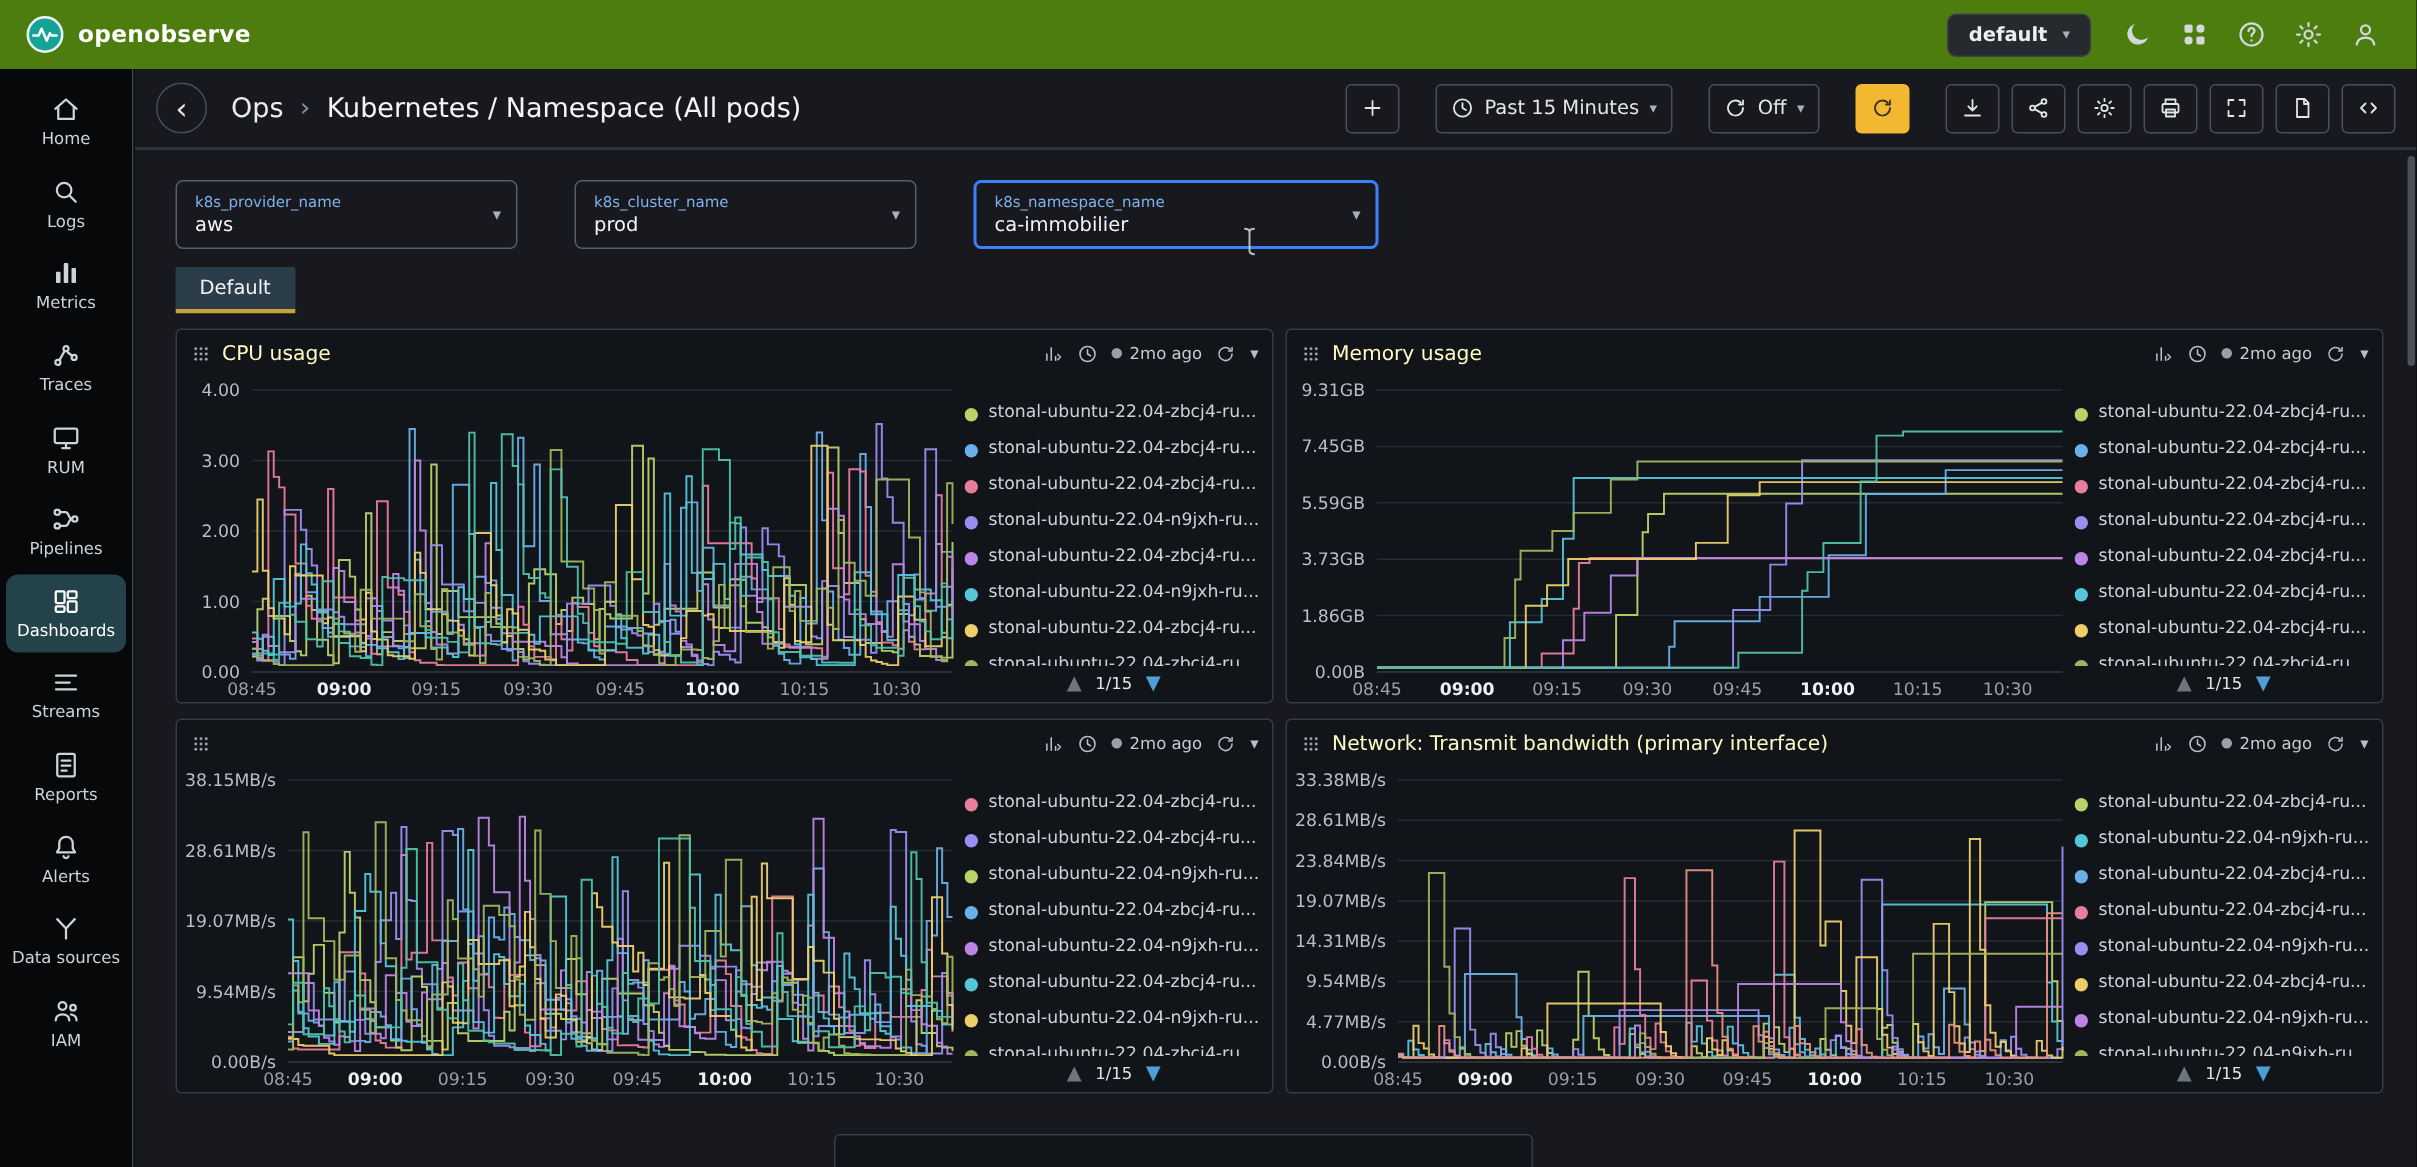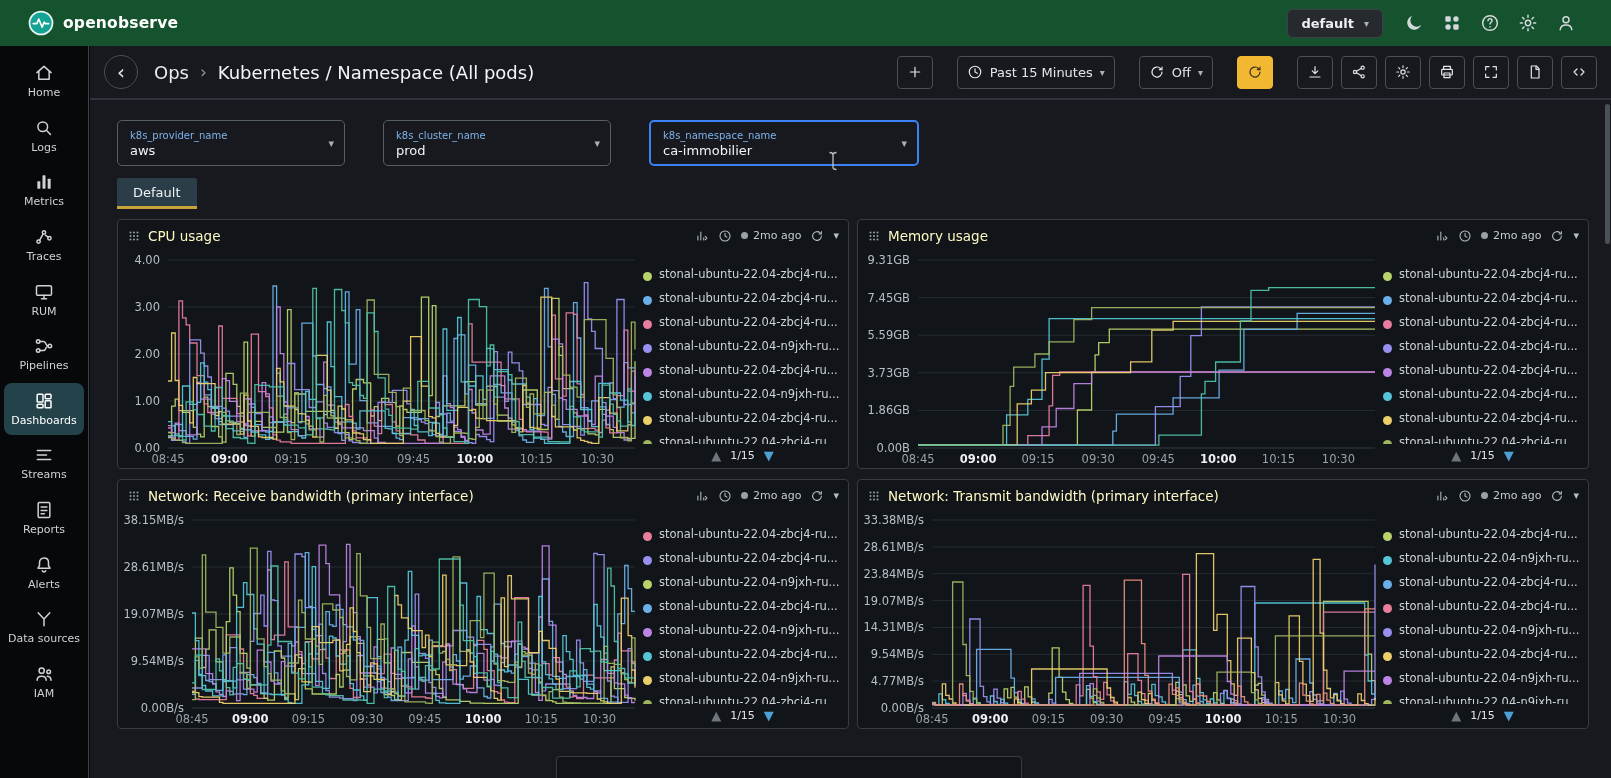--- a/index.html
+++ b/index.html
@@ -1,22 +1,22 @@
 <!DOCTYPE html>
 <html><head>
 <meta charset="utf-8">
 <style>
   *{margin:0;padding:0;box-sizing:border-box}
   html,body{width:1611px;height:778px;overflow:hidden;background:#060708;
     font-family:"DejaVu Sans","Liberation Sans",sans-serif;color:#e6e9ec;}
   button{font-family:inherit;background:none;border:none;color:inherit;cursor:pointer}
 
   
-  .topbar{position:fixed;top:0;left:0;right:0;height:46px;background:#14532d;
-    display:flex;align-items:center;padding:0 28px;z-index:20}
+  .topbar{position:fixed;top:0;left:0;right:0;height:46px;background:#4d7c0f;
+    display:flex;align-items:center;padding:0 17px;z-index:20}
   .brand{display:flex;align-items:center;gap:9px;cursor:pointer}
   .logo svg{width:26px;height:26px;display:block}
   .brand-name{font-weight:700;font-size:15.5px;color:#fff;letter-spacing:.2px}
   .topbar-right{margin-left:auto;display:flex;align-items:center;gap:6px}
   .org-btn{display:flex;align-items:center;gap:10px;background:#26292e;border:1px solid #3c4147;
     border-radius:6px;padding:6px 13px;font-size:13px;font-weight:600;color:#eceef0;margin-right:8px}
   .caret{font-size:10px;color:#aab0b6}
   .topbar-icons{display:flex;align-items:center;gap:4px}
   .icon-btn{width:34px;height:34px;display:flex;align-items:center;justify-content:center;
     color:#d3d8dc;cursor:pointer;border-radius:50%}
@@ -645,21 +645,20 @@
               <circle cx="12" cy="6" r="1.7"></circle>
               <circle cx="18" cy="6" r="1.7"></circle>
               <circle cx="6" cy="12" r="1.7"></circle>
               <circle cx="12" cy="12" r="1.7"></circle>
               <circle cx="18" cy="12" r="1.7"></circle>
               <circle cx="6" cy="18" r="1.7"></circle>
               <circle cx="12" cy="18" r="1.7"></circle>
               <circle cx="18" cy="18" r="1.7"></circle>
             </svg>
           </span>
-      <span class="ptitle">Network: Receive bandwidth (primary interface)</span>
       <span class="picons">
         <span class="pic">
               <svg viewBox="0 0 24 24" fill="none" stroke="currentColor" stroke-width="1.8" stroke-linecap="round" stroke-linejoin="round">
                 <path d="M5 19v-7M10 19V5M15 19v-4"></path>
                 <path d="m17.5 12.5 3 3-3 3"></path>
               </svg>
             </span>
         <span class="pic">
               <svg viewBox="0 0 24 24" fill="none" stroke="currentColor" stroke-width="1.8" stroke-linecap="round" stroke-linejoin="round">
                 <circle cx="12" cy="12" r="8.6"></circle>

